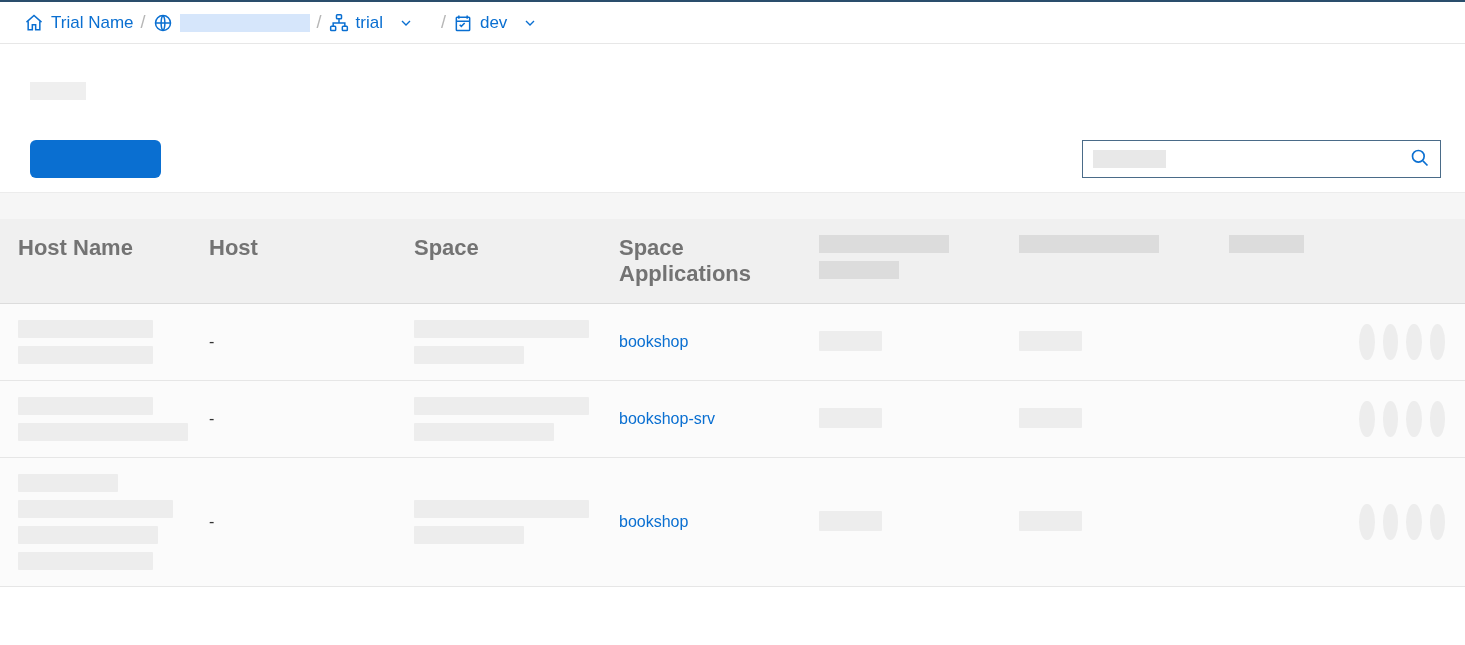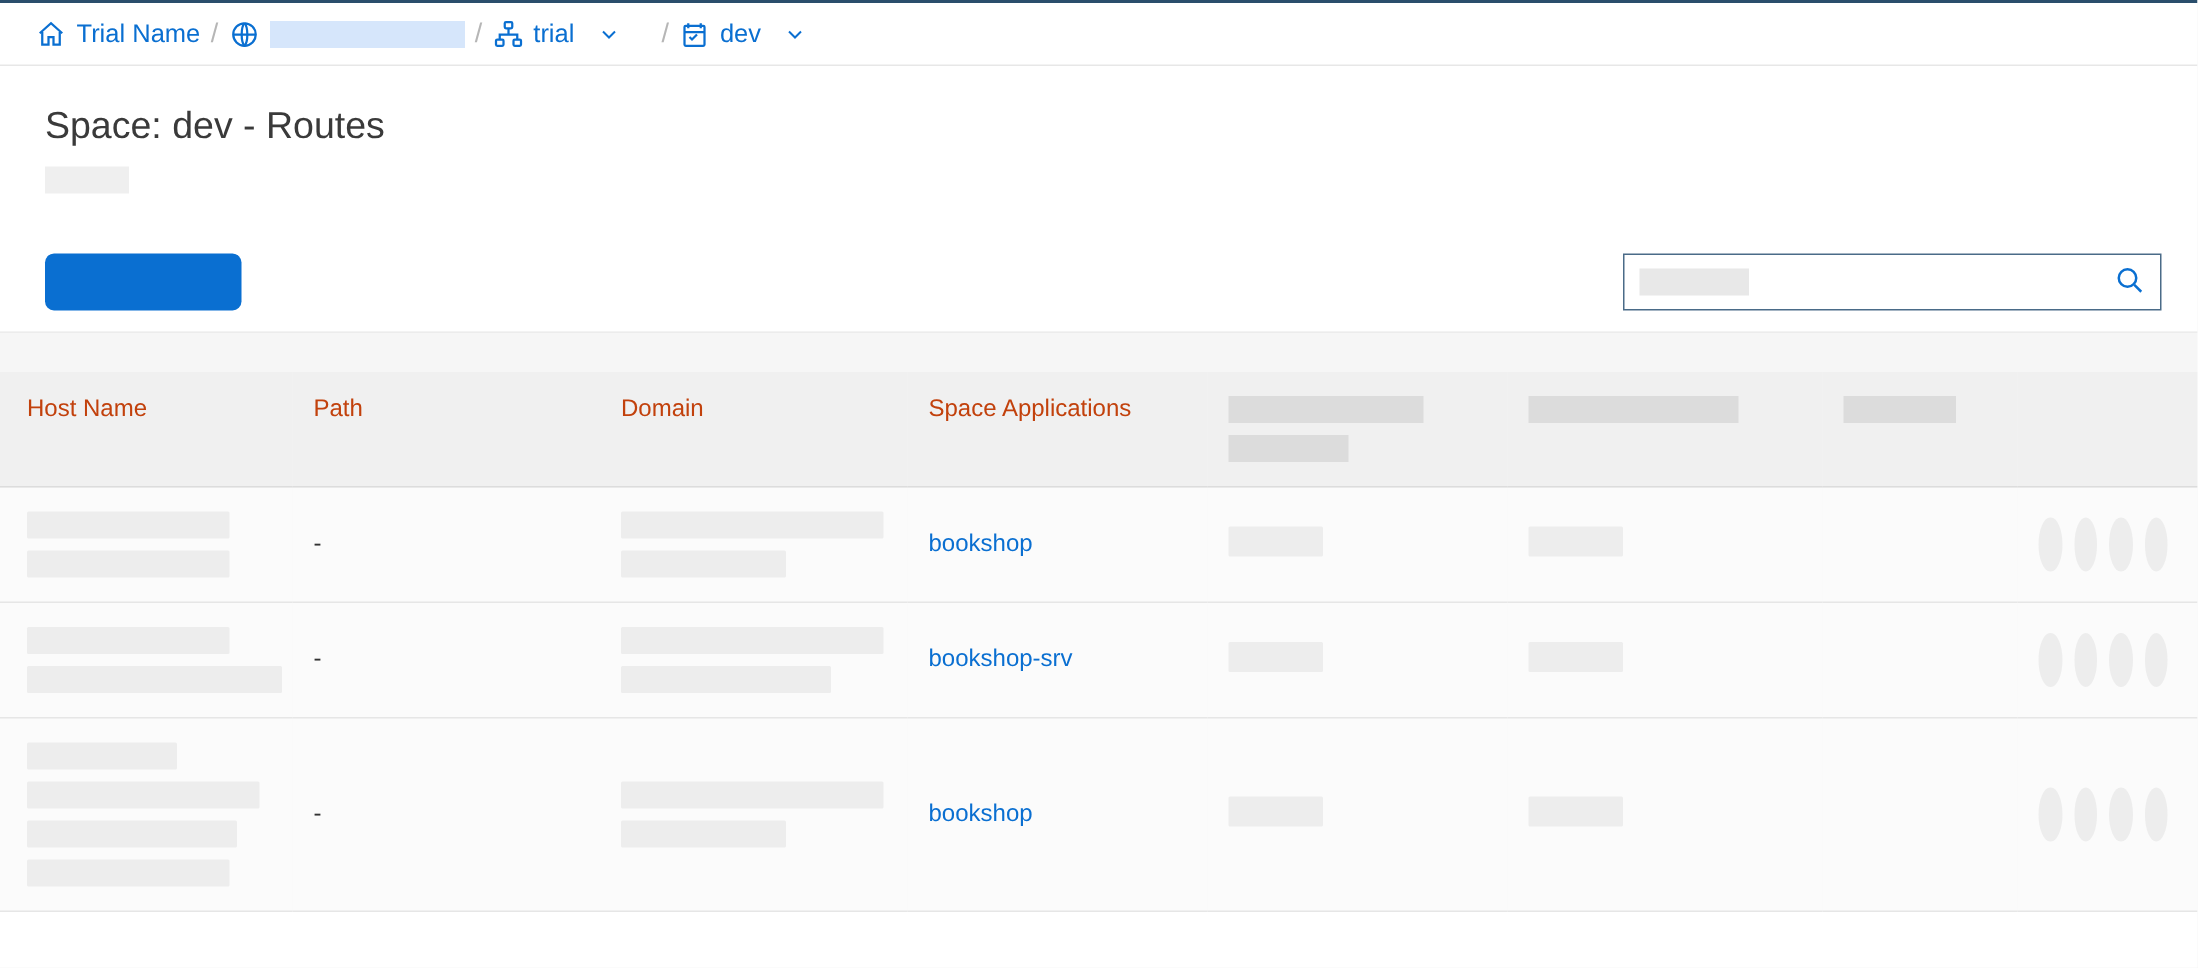--- a/index.html
+++ b/index.html
@@ -107,23 +107,23 @@
     padding: 26px 0 0 0;
     border-top:1px solid #ececec;
   }
   table {
     width:100%;
     border-collapse: collapse;
     table-layout: fixed;
   }
   thead th {
     text-align: left;
-    font-weight: 400;
-    color: #c2410c;
-    font-size: 16px;
+    font-weight: 700;
+    color: #737373;
+    font-size: 22px;
     padding: 16px 14px;
     border-bottom: 1px solid #dcdcdc;
     vertical-align: top;
     background: #f0f0f0;
   }
   tbody td {
     padding: 16px 14px;
     border-bottom: 1px solid #e6e6e6;
     vertical-align: middle;
     background: #fbfbfb;
@@ -215,21 +215,20 @@
   </span>
   <a href="#">dev</a>
   <span class="chevron">
     <svg width="16" height="16" viewBox="0 0 24 24" fill="none" stroke-width="2">
         <path d="M6 9l6 6 6-6"></path>
       </svg>
   </span>
 </nav>
 
 <div class="page">
-  <h1 class="page-title">Space: dev - Routes</h1>
   <div class="sub-redact"></div>
 
   <div class="toolbar">
     <button class="primary-btn"></button>
     <div class="search-wrap">
       <span class="search-phold-redact"></span>
       <input class="search-input" type="text" style="width: 0px;" placeholder="">
       <span class="search-icon">
         <svg width="20" height="20" viewBox="0 0 24 24" fill="none" stroke-width="2">
           <circle cx="10" cy="10" r="7"></circle>
@@ -248,22 +247,22 @@
         <col class="col-domain">
       <col class="col-mapped">
         <col class="col-r1">
         <col class="col-r2">
       <col class="col-r3">
         <col class="col-actions">
     </colgroup>
     <thead>
       <tr>
         <th class="first">Host Name</th>
-        <th>Path</th>
-        <th>Domain</th>
+        <th>Host</th>
+        <th>Space</th>
         <th>Space Applications</th>
         <th>
           <span class="th-rd" style="width:130px;"></span>
           <span class="th-rd" style="width:80px;"></span>
         </th>
         <th>
           <span class="th-rd" style="width:140px;"></span>
         </th>
         <th>
           <span class="th-rd" style="width:75px;"></span>

